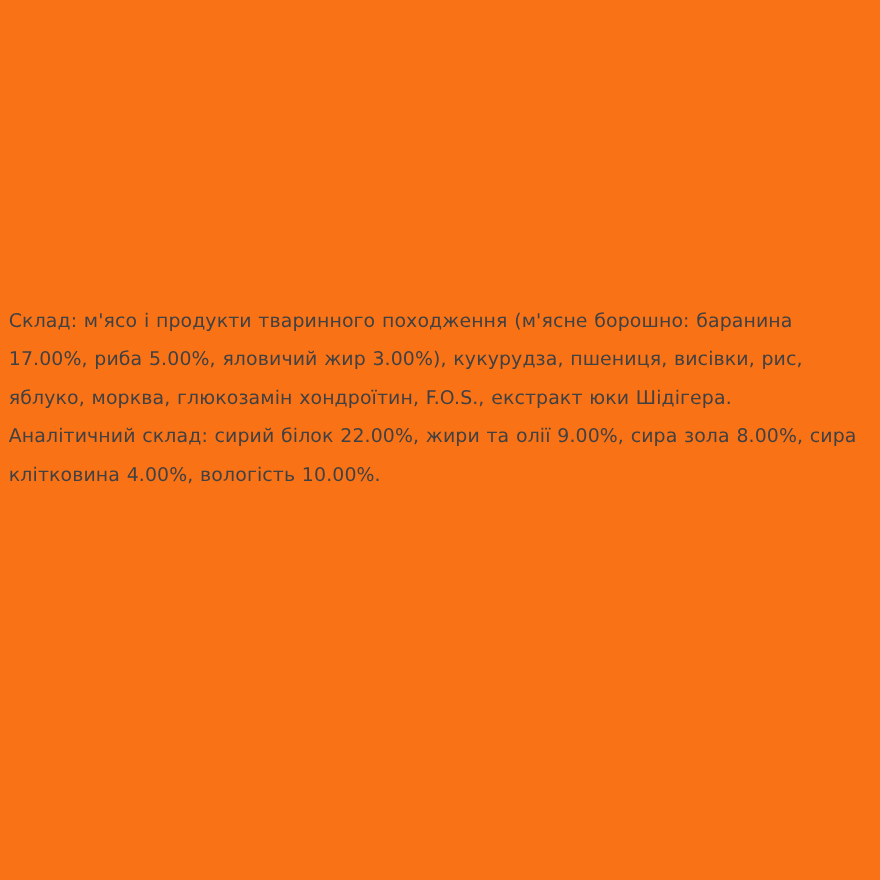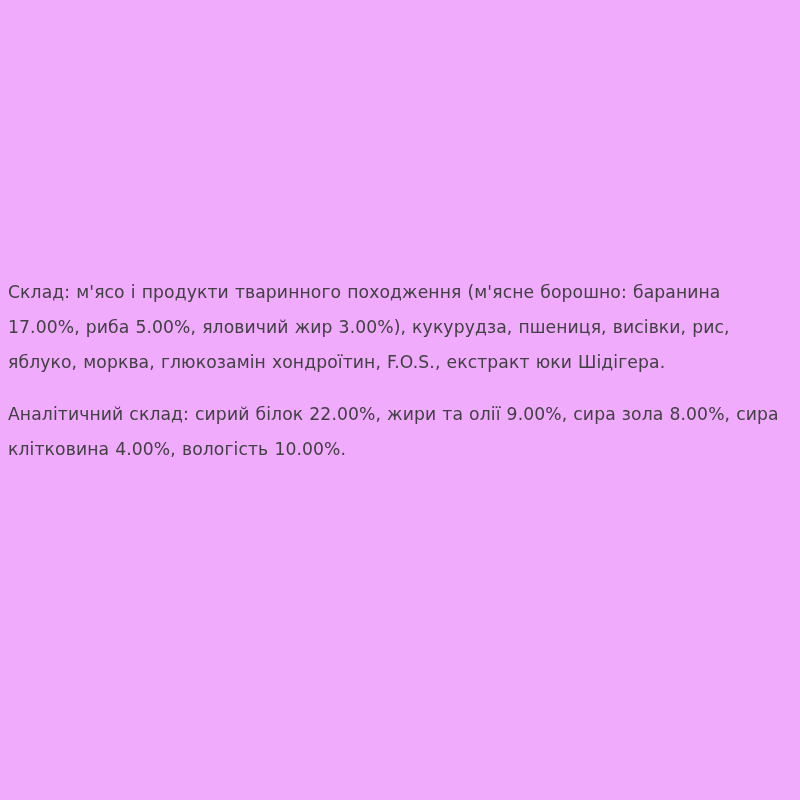--- a/index.html
+++ b/index.html
@@ -10,39 +10,38 @@
     width: 800px;
     height: 800px;
     background: #ffffff;
     font-family: "DejaVu Sans", sans-serif;
     overflow: hidden;
   }
   .page {
     position: relative;
     width: 800px;
     height: 800px;
-    background: #f0abfc;
+    background: #f97316;
     box-sizing: border-box;
   }
   .content {
     position: absolute;
     left: 8px;
     top: 275px;
     width: 784px;
   }
   .paragraph {
     color: #414042;
     font-size: 17.2px;
     line-height: 35px;
     letter-spacing: 0.1px;
     margin: 0;
     word-spacing: 0.5px;
   }
   .paragraph + .paragraph {
-    margin-top: 17px;
   }
 </style>
 </head>
 <body>
 
 <div class="page">
   <div class="content">
     <p class="paragraph">Склад: м'ясо і продукти тваринного походження (м'ясне борошно: баранина 17.00%, риба 5.00%, яловичий жир 3.00%), кукурудза, пшениця, висівки, рис, яблуко, морква, глюкозамін хондроїтин, F.O.S., екстракт юки Шідігера.</p>
     <p class="paragraph">Аналітичний склад: сирий білок 22.00%, жири та олії 9.00%, сира зола 8.00%, сира клітковина 4.00%, вологість 10.00%.</p>
   </div>

